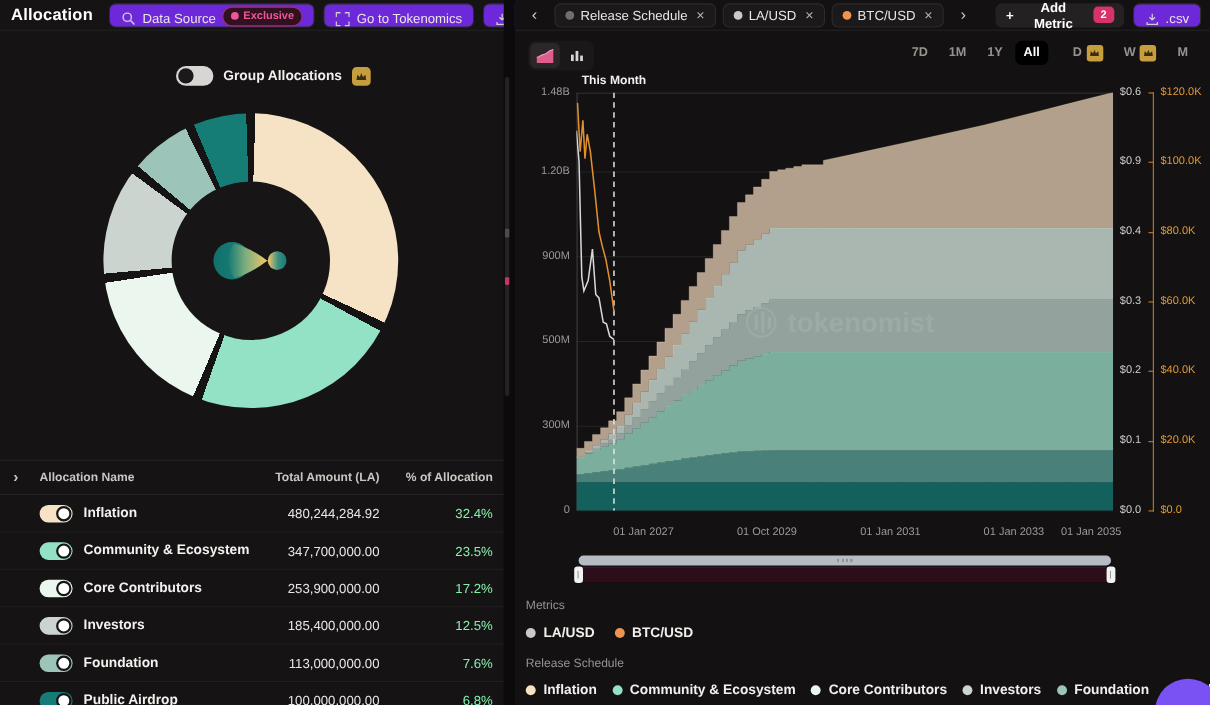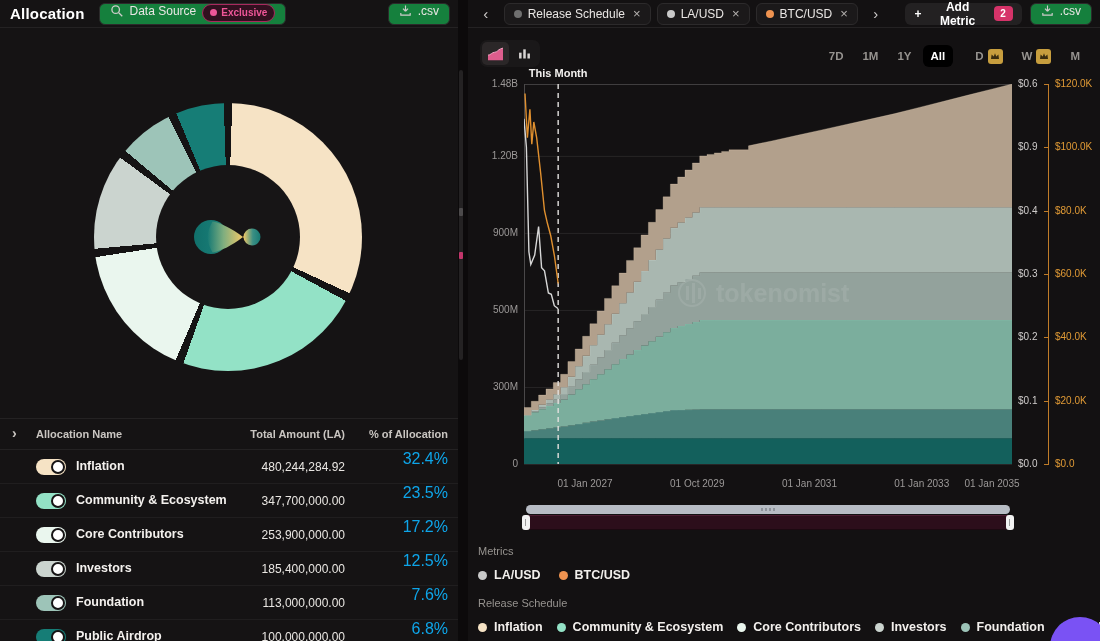--- a/index.html
+++ b/index.html
@@ -14,22 +14,22 @@
   #divider .scroll-strip{position:absolute;left:1px;top:70px;width:4px;height:290px;background:#242223;border-radius:2px}
   #divider .tick-gray{position:absolute;left:1px;top:208px;width:4px;height:8px;background:#4c4a4b;border-radius:1px}
   #divider .tick-pink{position:absolute;left:1px;top:252px;width:4px;height:7px;background:#c2366b;border-radius:1px}
   #right-panel{position:absolute;left:468px;top:0;width:632px;height:641px;background:#131112}
 
   
   .topbar{position:absolute;left:0;top:0;right:0;height:28px;border-bottom:1px solid #242223;
           display:flex;align-items:center;gap:8px;padding:0 8px;box-sizing:border-box;background:#131112}
   #left-panel .topbar{background:#151314}
   .page-title{font-size:15px;font-weight:700;margin:0 6px 0 2px;letter-spacing:.2px}
-  .btn{display:inline-flex;align-items:flex-start;gap:6px;height:22px;padding:0 10px;border:1px solid #2c2a2b;
-       border-radius:6px;background:#15803d;color:#e9e6e4;font-size:12px;white-space:nowrap}
+  .btn{display:inline-flex;align-items:flex-end;gap:6px;height:22px;padding:0 10px;border:1px solid #2c2a2b;
+       border-radius:6px;background:#6d28d9;color:#e9e6e4;font-size:12px;white-space:nowrap}
   .btn svg{flex:none}
   .pill{display:inline-flex;align-items:center;gap:4px;background:#31101f;border:1px solid #a92a5e;color:#ee5698;
         border-radius:10px;padding:0 7px;height:16px;font-size:10px;font-weight:700}
   .pill-dot{width:7px;height:7px;border-radius:50%;background:#ee5698;display:inline-block}
   .navbtn{width:20px;height:22px;color:#cfcccb;font-size:15px;line-height:22px;text-align:center}
   .tab{display:inline-flex;align-items:center;gap:6px;height:22px;padding:0 9px;border:1px solid #2c2a2b;
        border-radius:6px;background:#1b191a;font-size:12px;color:#e9e6e4;white-space:nowrap}
   .tab .dot{width:8px;height:8px;border-radius:50%}
   .tab .x{color:#b5b2b0;font-size:13px;margin-left:2px}
   #add-metric{height:22px;border-radius:6px;background:#232122;padding:0 9px;display:inline-flex;gap:6px;
@@ -57,24 +57,24 @@
   .thead .chev{position:absolute;left:12px;top:7px;color:#c9c5c1;font-size:14px;line-height:14px}
   .thead .h-name{position:absolute;left:36px;top:9px}
   .thead .h-amt{position:absolute;right:113px;top:9px}
   .thead .h-pct{position:absolute;right:10px;top:9px}
   .trow{position:relative;height:33px;border-bottom:1px solid #201e1f}
   .rsw{position:absolute;left:36px;top:9px;width:30px;height:16px;border-radius:8px;display:inline-block}
   .rsw i{position:absolute;right:1px;top:1px;width:14px;height:14px;border-radius:50%;background:#fff;
          border:2px solid #161415;box-sizing:border-box}
   .rname{position:absolute;left:76px;top:9px;font-weight:700;font-size:12.5px;color:#f4f1ee}
   .ramt{position:absolute;right:113px;top:10px;color:#e9e6e2;font-size:12px}
-  .rpct{position:absolute;right:10px;top:0;color:#0ea5e9;font-size:16px}
-
-  
-  #controls-row{position:absolute;left:0;top:37px;right:0;height:30px;display:flex;align-items:flex-end;padding:0 12px;box-sizing:border-box}
+  .rpct{position:absolute;right:10px;top:10px;color:#86efac;font-size:12px}
+
+  
+  #controls-row{position:absolute;left:0;top:37px;right:0;height:30px;display:flex;align-items:flex-start;padding:0 12px;box-sizing:border-box}
   .ctype{display:flex;background:#1a1819;border-radius:7px;padding:2px;gap:2px}
   .ctype button{width:27px;height:23px;border-radius:5px;display:flex;align-items:center;justify-content:center}
   .ctype button.sel{background:#2b2728}
   #range-group,#interval-group{display:flex;gap:3px;align-items:center}
   #range-group{margin-left:auto}
   #interval-group{margin-left:14px}
   .rbtn{height:22px;padding:0 8px;border-radius:6px;color:#96938f;font-weight:700;font-size:11.5px;
         display:inline-flex;align-items:center;gap:4px}
   .rbtn.sel{background:#000000;color:#fff}
   .rbtn .crown-badge{width:15px;height:15px;border-radius:3px}
@@ -124,29 +124,46 @@
       <svg width="14" height="14" viewBox="0 0 16 16">
         <circle cx="6.5" cy="6.5" r="4.3" fill="none" stroke="#cfcccb" stroke-width="1.5"></circle>
         <line x1="10" y1="10" x2="14" y2="14" stroke="#cfcccb" stroke-width="1.5"></line>
       </svg>
       <span>Data Source</span>
       <span class="pill">
         <span class="pill-dot"></span>
         <span>Exclusive</span>
       </span>
     </button>
+    <button class="btn">
+      <svg width="13" height="13" viewBox="0 0 20 20">
+        <path d="M1 7 V1 H7 M13 1 H19 V7 M19 13 V19 H13 M7 19 H1 V13" fill="none" stroke="#cfcccb" stroke-width="2"></path>
+      </svg>
+      <span>Go to Tokenomics</span>
+    </button>
     <button class="btn ml-auto">
       <svg width="13" height="13" viewBox="0 0 18 18">
         <path d="M9 2 V10 M9 10 L5.5 6.5 M9 10 L12.5 6.5" fill="none" stroke="#cfcccb" stroke-width="1.6"></path>
         <path d="M2.5 12.5 V15.5 H15.5 V12.5" fill="none" stroke="#cfcccb" stroke-width="1.6"></path>
       </svg>
       <span>.csv</span>
     </button>
   </header>
 
+  <div id="toggle-row">
+    <span class="switch">
+        <span class="knob"></span>
+      </span>
+    <span class="lbl">Group Allocations</span>
+    <span class="crown-badge">
+      <svg width="11" height="11" viewBox="0 0 20 18">
+          <path d="M2 15 L3.2 6 L7.5 10 L10 3.5 L12.5 10 L16.8 6 L18 15 Z" fill="#3a2d10"></path>
+        </svg>
+    </span>
+  </div>
 
   <div id="donut">
     <div id="donut-ring" style="background: conic-gradient(rgb(21, 19, 20) 0%, rgb(21, 19, 20) 0.5%, rgb(246, 227, 197) 0.5%, rgb(246, 227, 197) 31.9%, rgb(21, 19, 20) 31.9%, rgb(21, 19, 20) 32.4%, rgb(21, 19, 20) 32.4%, rgb(21, 19, 20) 32.9%, rgb(147, 226, 198) 32.9%, rgb(147, 226, 198) 55.4%, rgb(21, 19, 20) 55.4%, rgb(21, 19, 20) 55.9%, rgb(21, 19, 20) 55.9%, rgb(21, 19, 20) 56.4%, rgb(234, 246, 238) 56.4%, rgb(234, 246, 238) 72.6%, rgb(21, 19, 20) 72.6%, rgb(21, 19, 20) 73.1%, rgb(21, 19, 20) 73.1%, rgb(21, 19, 20) 73.6%, rgb(203, 212, 207) 73.6%, rgb(203, 212, 207) 85.1%, rgb(21, 19, 20) 85.1%, rgb(21, 19, 20) 85.6%, rgb(21, 19, 20) 85.6%, rgb(21, 19, 20) 86.1%, rgb(157, 196, 184) 86.1%, rgb(157, 196, 184) 92.7%, rgb(21, 19, 20) 92.7%, rgb(21, 19, 20) 93.2%, rgb(21, 19, 20) 93.2%, rgb(21, 19, 20) 93.7%, rgb(22, 125, 118) 93.7%, rgb(22, 125, 118) 99.5%, rgb(21, 19, 20) 99.5%, rgb(21, 19, 20) 100%);"></div>
     <div id="donut-hole"></div>
     <svg id="logo" width="84" height="48" viewBox="0 0 84 48">
       <defs>
         <linearGradient id="lg1" x1="0" y1="0" x2="1" y2="0">
           <stop offset="0" stop-color="#11706b"></stop>
             <stop offset="0.55" stop-color="#177a74"></stop>
             <stop offset="1" stop-color="#3b8f7c"></stop>

